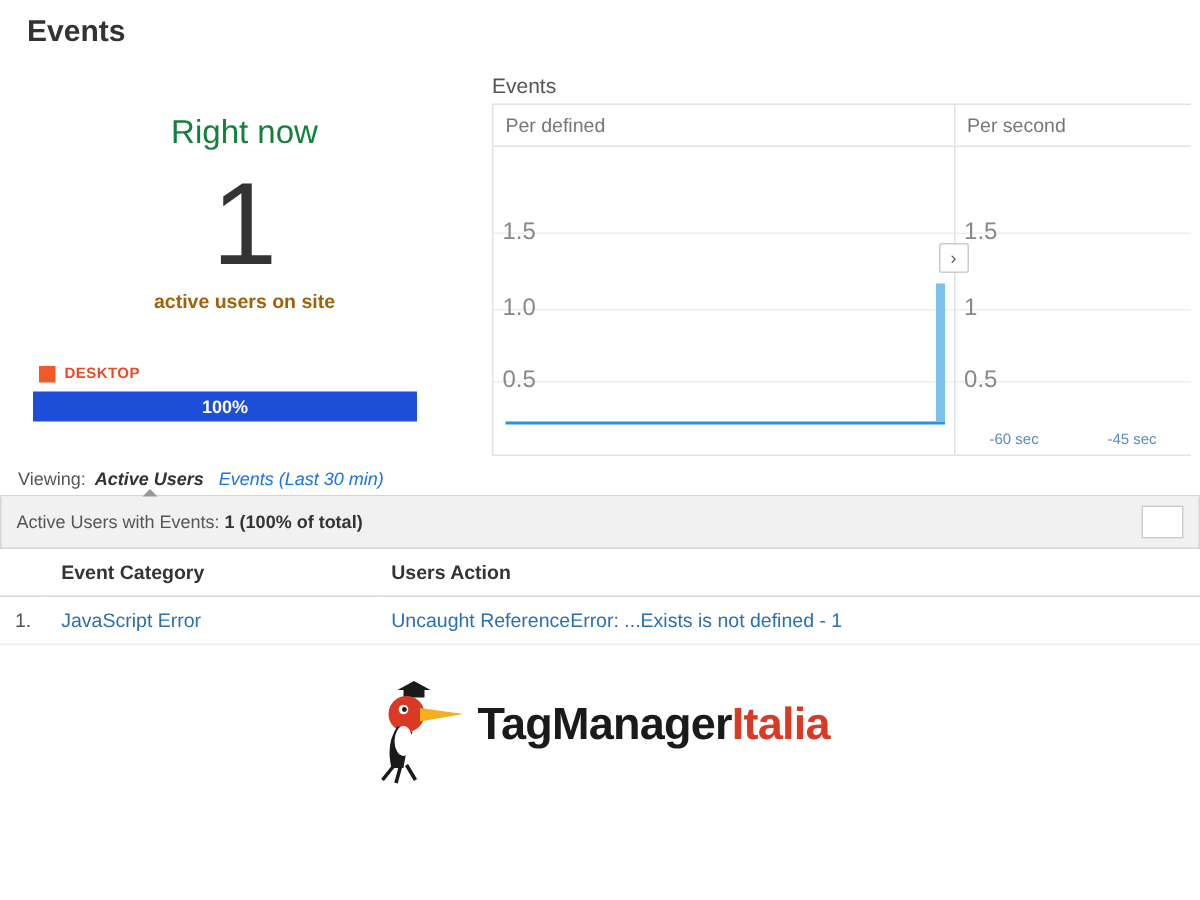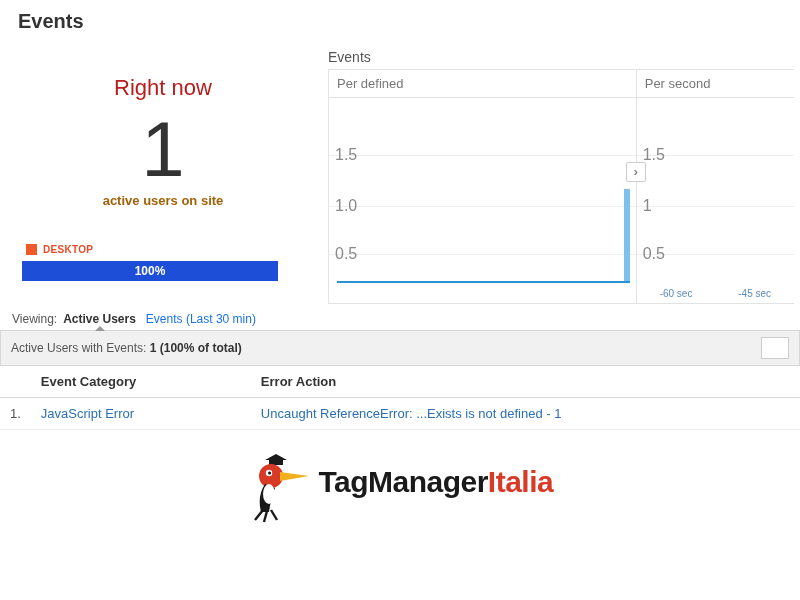--- a/index.html
+++ b/index.html
@@ -1,20 +1,20 @@
 <!DOCTYPE html>
 <html><head>
 <meta charset="utf-8">
 <style>
 * { box-sizing: border-box; margin: 0; padding: 0; }
 body { font-family: Arial, Helvetica, sans-serif; font-size: 13px; color: #333; background: #fff; width: 800px; }
 .page-title { font-size: 20px; font-weight: bold; padding: 10px 18px 6px; }
 .top-section { display: flex; padding: 0 6px 0 18px; }
 .rightnow-col { width: 290px; padding-top: 36px; text-align: center; }
-.rightnow-title { font-size: 22px; font-weight: 400; color: #b91c1c; }
+.rightnow-title { font-size: 22px; font-weight: 400; color: #15803d; }
 .rightnow-number { font-size: 78px; font-weight: 400; line-height: 1.05; margin-top: 8px; }
 .rightnow-sub { font-size: 13px; color: #a16207; margin-top: 2px; font-weight: bold; }
 .device-block { margin-top: 36px; padding: 0 4px; }
 .device-row { display: flex; align-items: center; font-size: 10px; font-weight: bold; color: #e74b29; letter-spacing: 0.3px; padding-left: 4px; }
 .device-swatch { width: 11px; height: 11px; background: #f05a28; margin-right: 6px; }
 .device-bar { height: 20px; background: #1d4ed8; color: #fff; font-size: 12px; font-weight: bold; text-align: center; line-height: 20px; margin-top: 6px; width: 256px; }
 .charts-col { flex: 1; padding-left: 20px; padding-top: 10px; }
 .charts-title { font-size: 14px; color: #555; padding-bottom: 4px; }
 .charts-wrap { display: flex; border: 1px solid #e3e3e3; border-right: none; height: 235px; position: relative; }
 .chart-per-minute { flex: 1.95; border-right: 1px solid #e3e3e3; position: relative; }
@@ -22,21 +22,21 @@
 .chart-header { font-size: 13px; color: #777; padding: 6px 8px; border-bottom: 1px solid #e3e3e3; }
 .chart-body { position: absolute; top: 30px; left: 0; right: 0; bottom: 0; }
 .gridline { position: absolute; left: 0; right: 0; height: 1px; background: #eee; }
 .gridlabel { position: absolute; left: 6px; font-size: 16px; color: #888; transform: translateY(-50%); }
 .xlabels { position: absolute; bottom: 4px; left: 0; right: 0; display: flex; justify-content: space-around; font-size: 10px; color: #5b8bbd; }
 .baseline { position: absolute; bottom: 20px; left: 8px; right: 6px; height: 2px; background: #2a92d6; }
 .data-bar { position: absolute; bottom: 22px; width: 6px; background: #7cc1ed; right: 6px; }
 .chevron-badge { position: absolute; top: 92px; right: -10px; width: 20px; height: 20px; background: #fff; border: 1px solid #ccc; border-radius: 2px; display: flex; align-items: center; justify-content: center; font-size: 12px; color: #555; z-index: 3; }
 .tabs-bar { display: flex; align-items: center; padding: 8px 12px 4px; font-size: 12px; border-bottom: 1px solid #d6d6d6; }
 .tabs-label { color: #555; margin-right: 6px; }
-.tab { margin-right: 10px; cursor: pointer; }
+.tab { margin-right: 10px; cursor: pointer; font-style: italic; }
 .tab.active { font-weight: bold; color: #333; position: relative; }
 .tab.active::after { content: ""; position: absolute; bottom: -5px; left: 50%; transform: translateX(-50%); width: 0; height: 0; border-left: 5px solid transparent; border-right: 5px solid transparent; border-bottom: 5px solid #999; }
 .tab.link { color: #1a73e8; }
 .summary-bar { display: flex; align-items: center; justify-content: space-between; background: #f1f1f1; border: 1px solid #d6d6d6; border-top: none; padding: 6px 10px; font-size: 12px; color: #555; }
 .summary-text b { color: #333; }
 .search-box { width: 28px; height: 22px; background: #fff; border: 1px solid #ccc; }
 .table { width: 100%; border-collapse: collapse; font-size: 13px; }
 .table th { text-align: left; font-weight: bold; padding: 8px 10px; border-bottom: 1px solid #d6d6d6; }
 .table td { padding: 8px 10px; border-bottom: 1px solid #eee; color: #2a6fb3; }
 .table td.idx { color: #555; width: 24px; }
@@ -113,21 +113,21 @@
     <span>Active Users with Events: </span><b><span>1</span><span> (100% of total)</span></b>
   </div>
   <div class="search-box"></div>
 </div>
 
 <table class="table">
   <thead>
     <tr>
       <th class="idx"></th>
       <th class="th-cat">Event Category</th>
-      <th>Error Action</th>
+      <th>Users Action</th>
     </tr>
   </thead>
   <tbody>
     <tr>
       <td class="idx">1.</td>
       <td>JavaScript Error</td>
       <td>Uncaught ReferenceError: ...Exists is not defined - 1</td>
     </tr>
   </tbody>
 </table>

